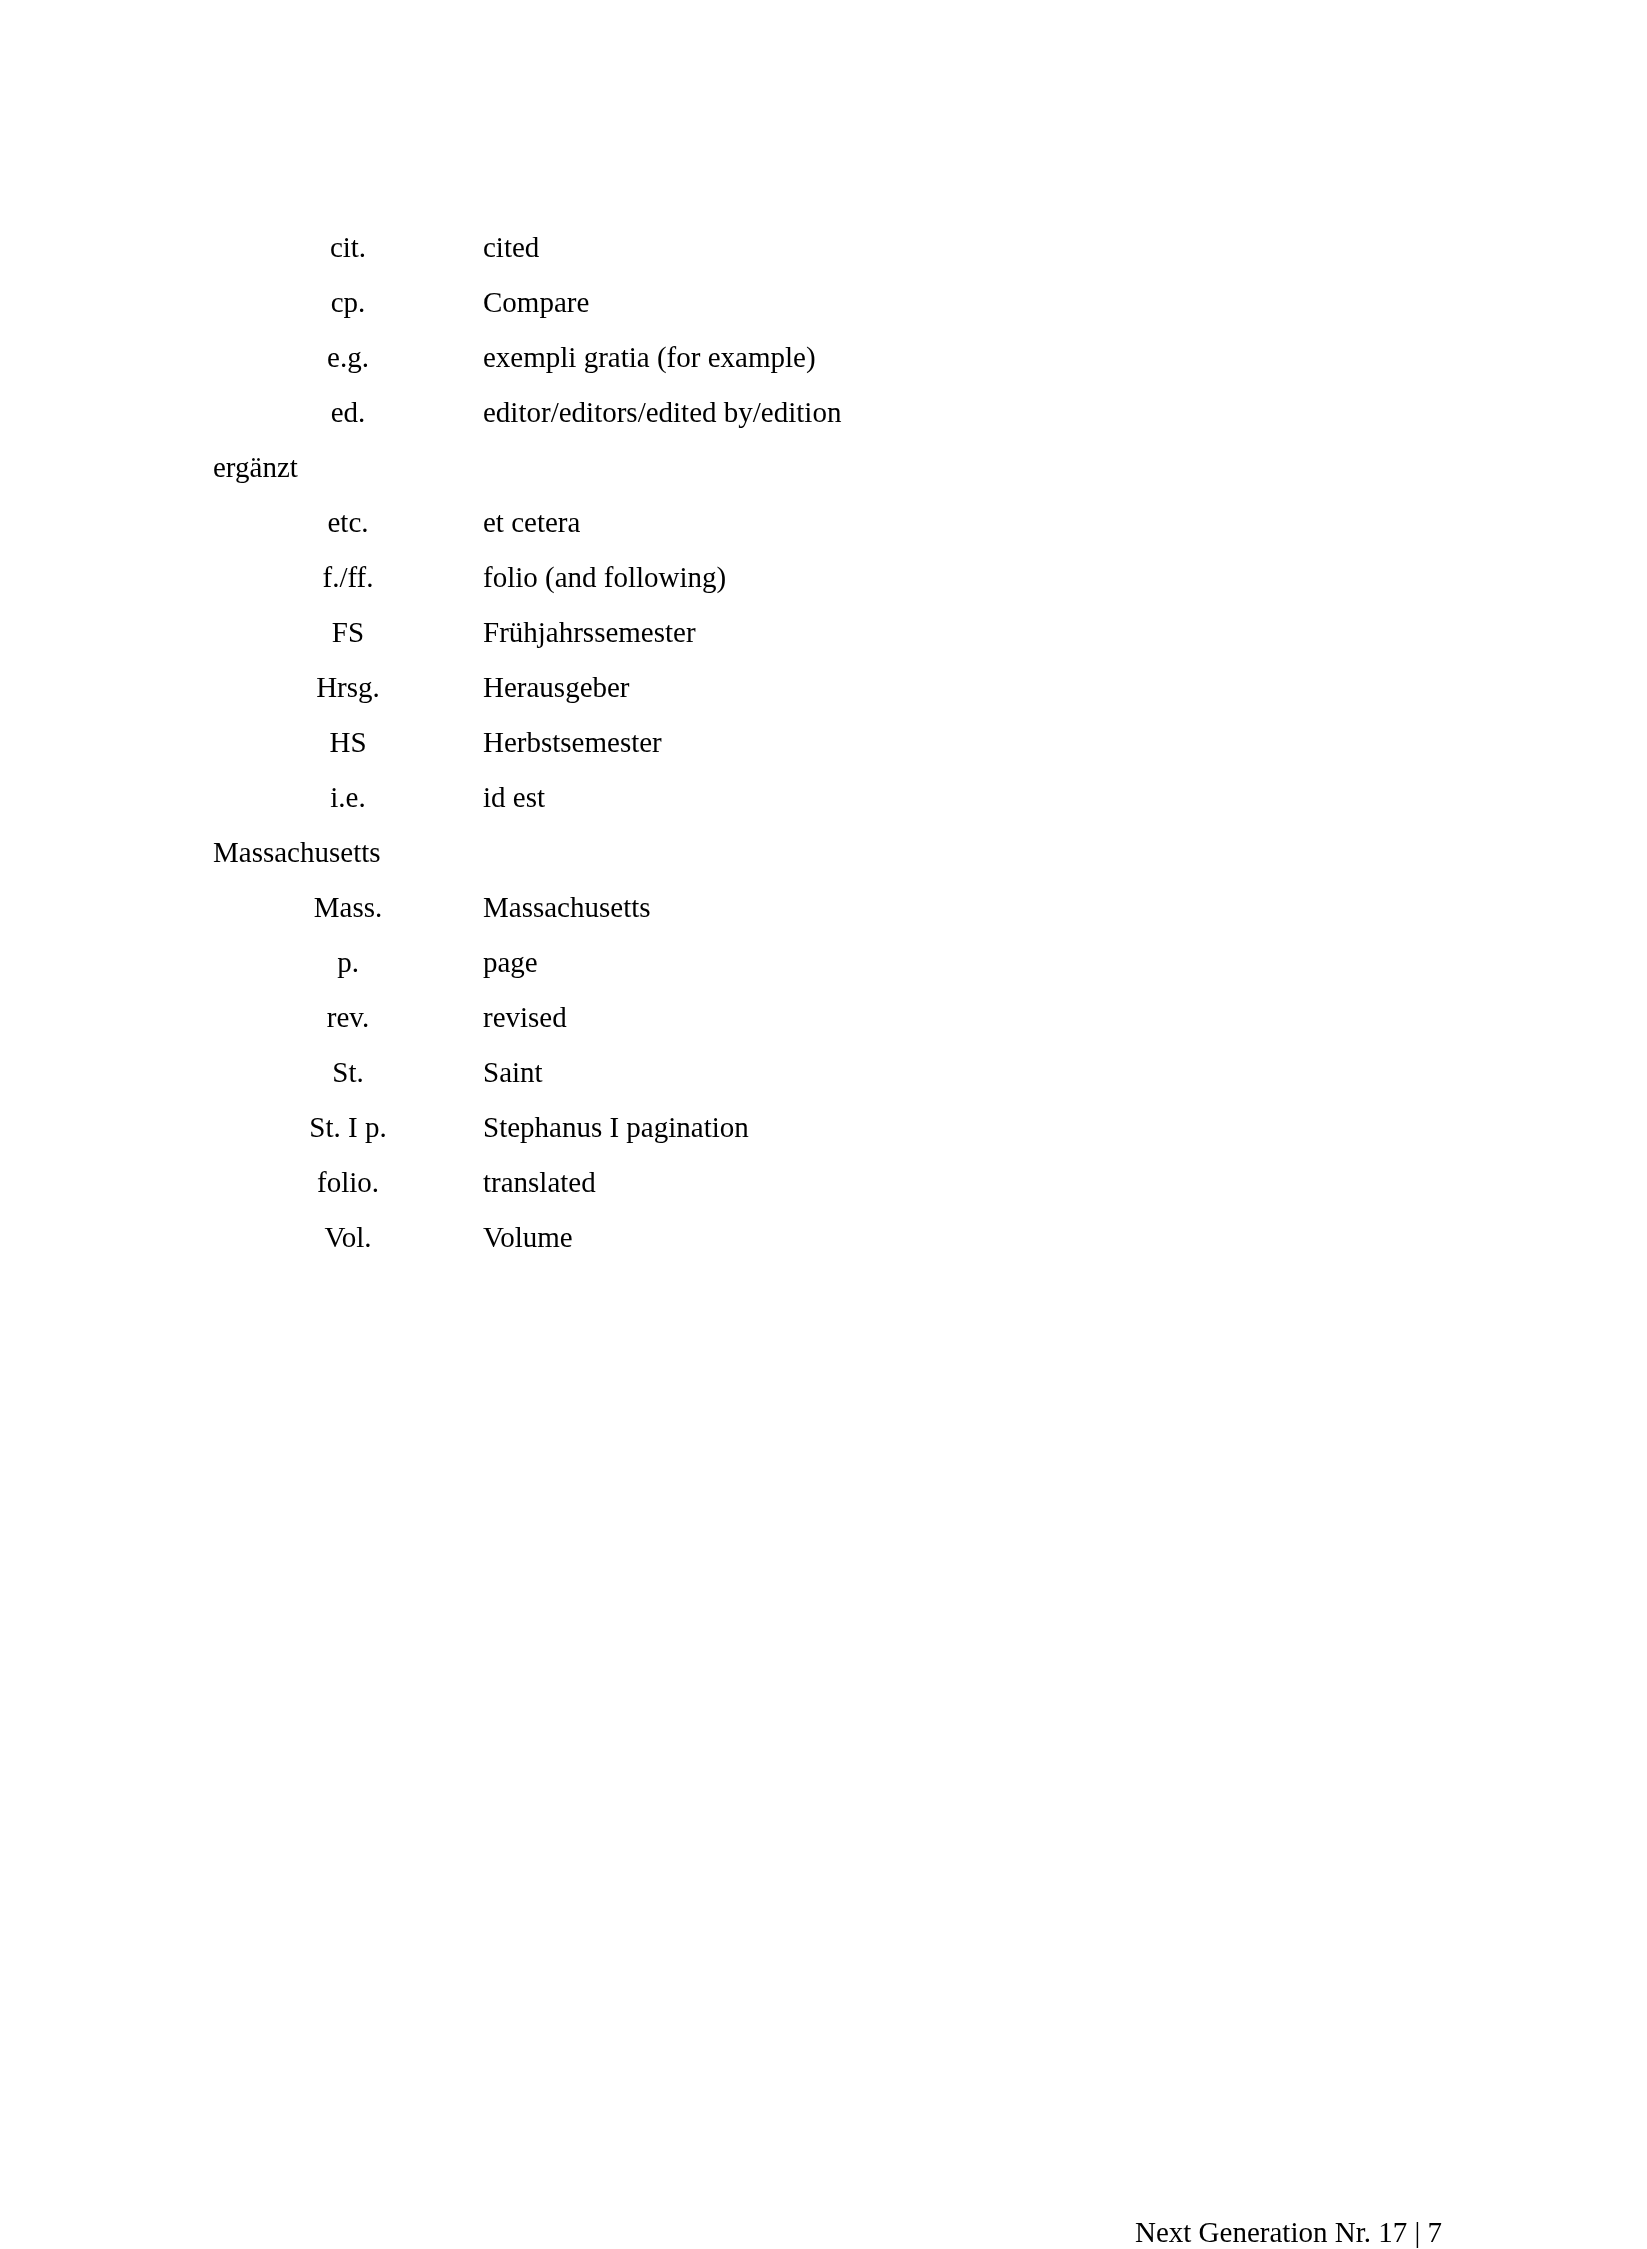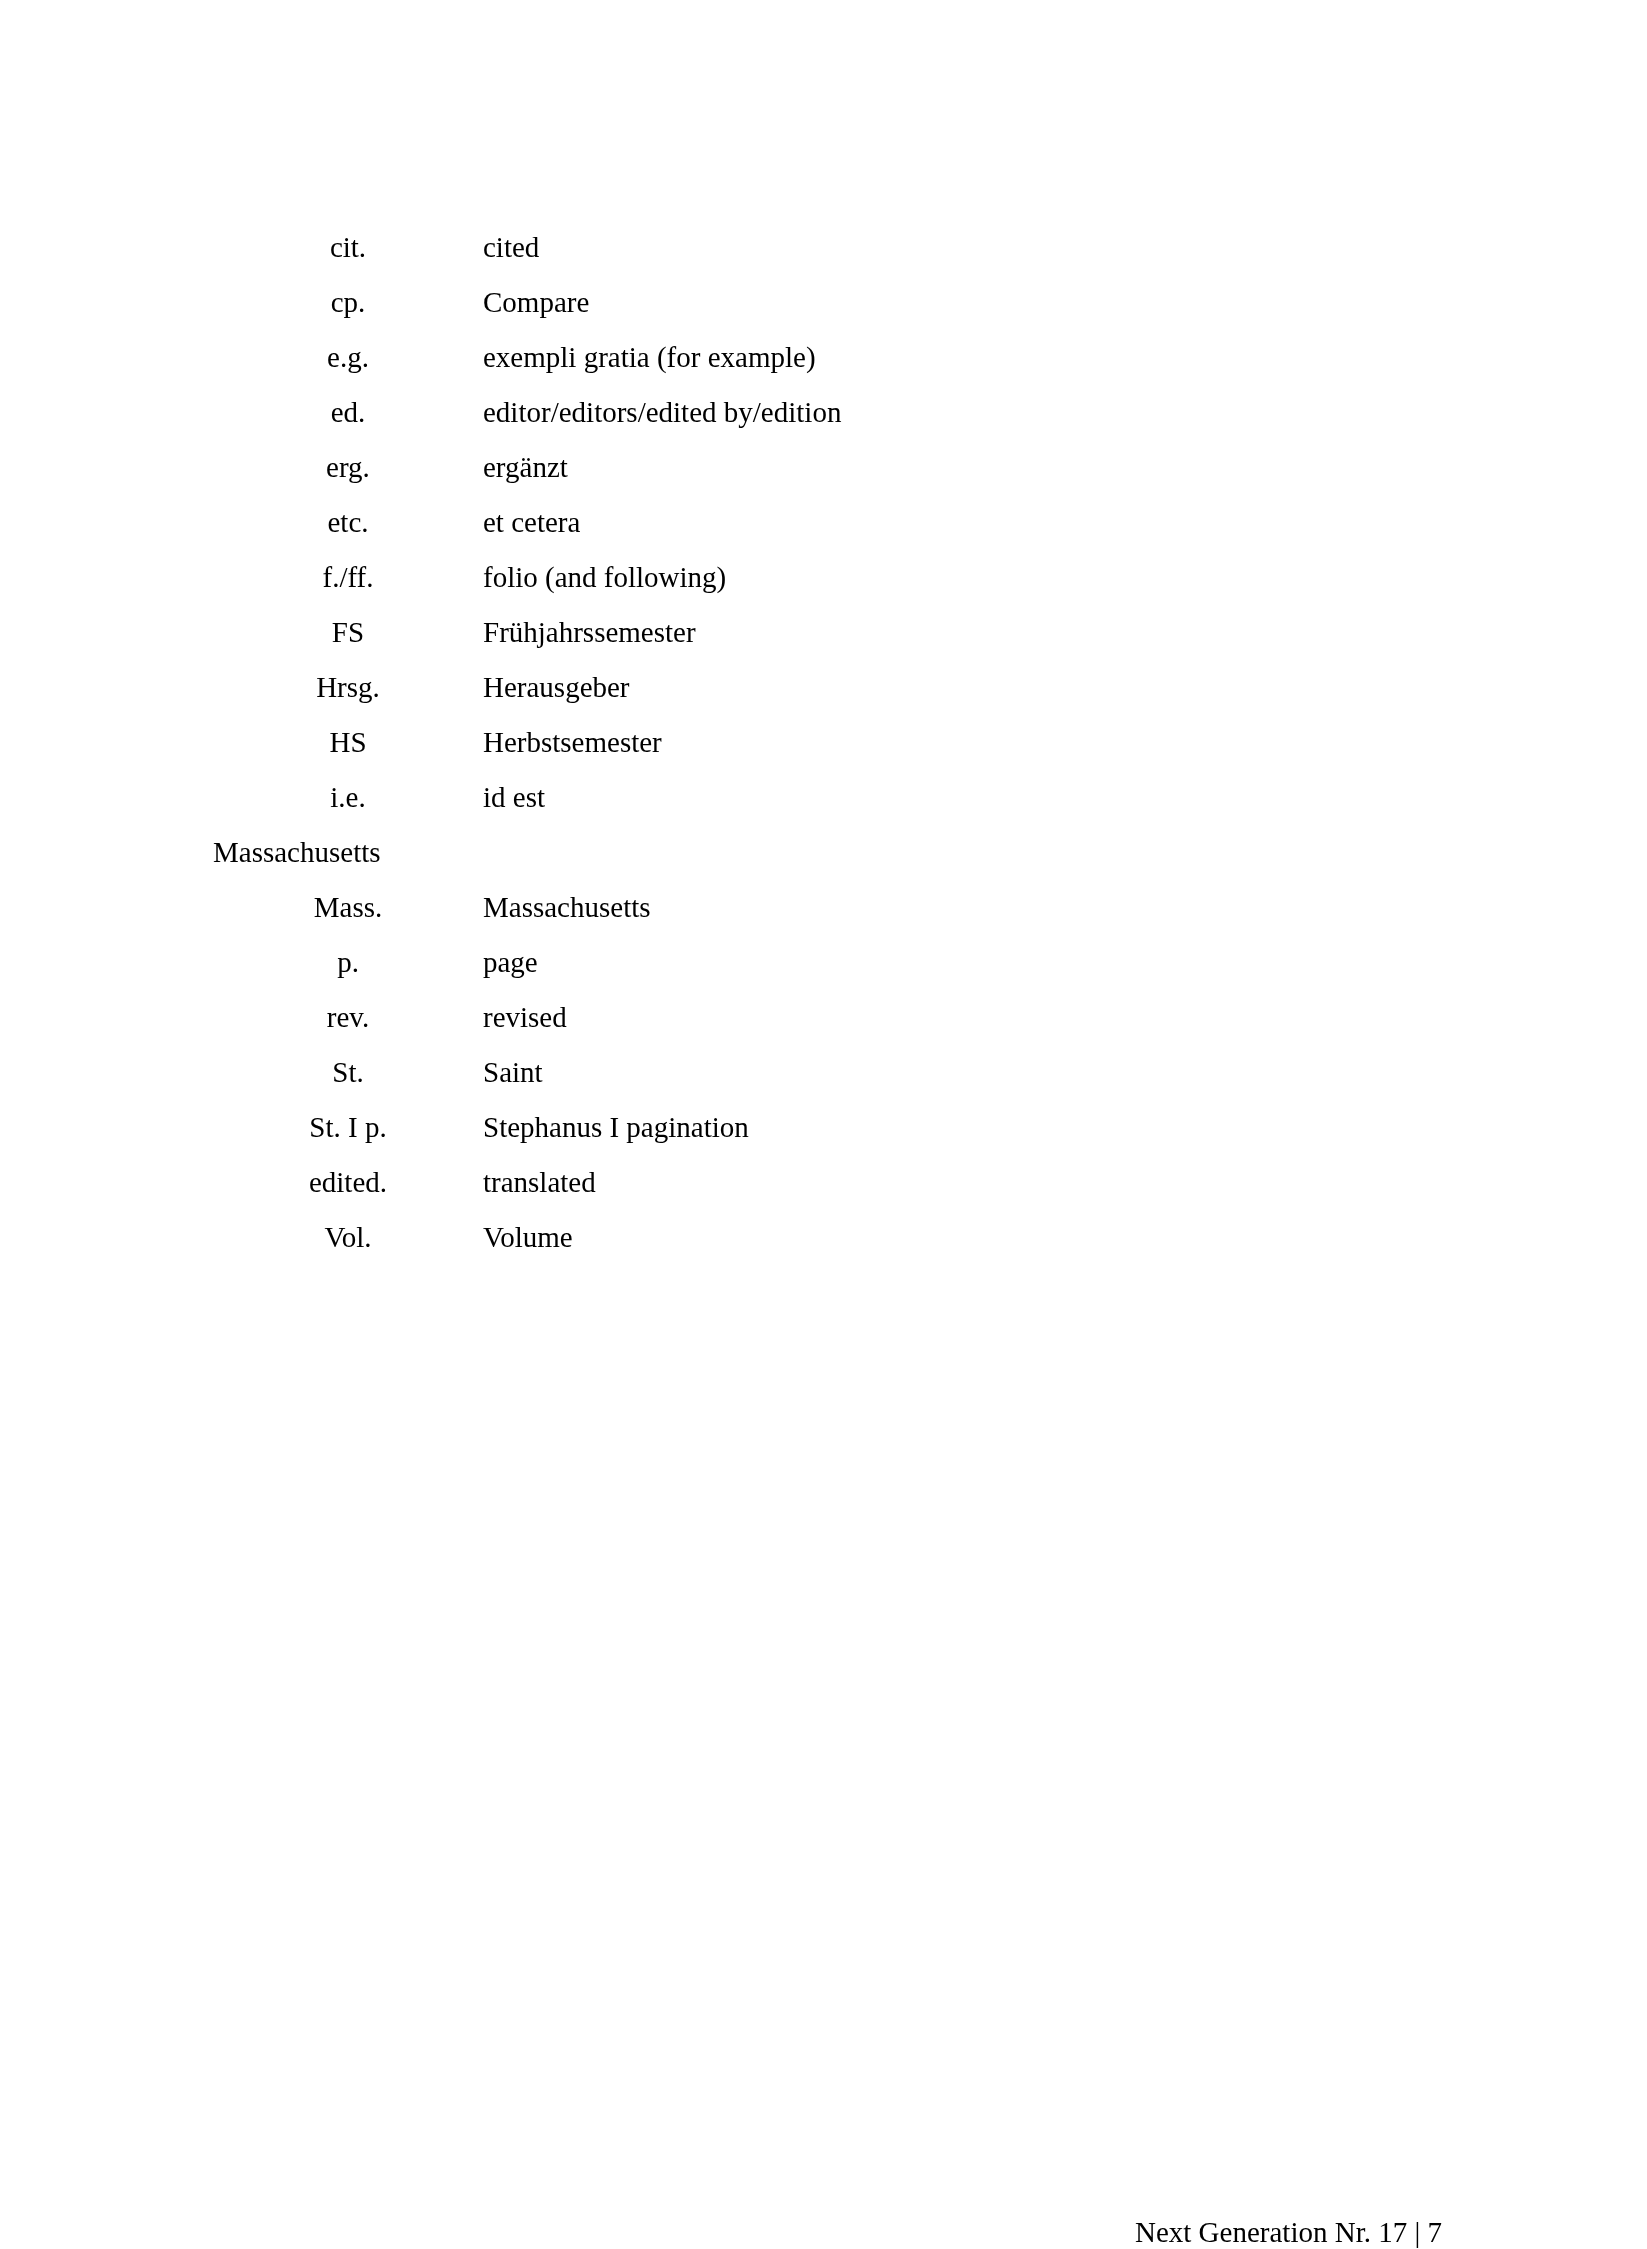--- a/index.html
+++ b/index.html
@@ -61,21 +61,20 @@
     </div>
     <div class="abbrev-row">
       <span class="abbrev-term">e.g.</span>
       <span class="abbrev-meaning">exempli gratia (for example)</span>
     </div>
     <div class="abbrev-row">
       <span class="abbrev-term">ed.</span>
       <span class="abbrev-meaning">editor/editors/edited by/edition</span>
     </div>
     <div class="abbrev-row">
-      <span class="abbrev-term">erg.</span>
       <span class="abbrev-meaning">ergänzt</span>
     </div>
     <div class="abbrev-row">
       <span class="abbrev-term">etc.</span>
       <span class="abbrev-meaning">et cetera</span>
     </div>
     <div class="abbrev-row">
       <span class="abbrev-term">f./ff.</span>
       <span class="abbrev-meaning">folio (and following)</span>
     </div>
@@ -112,21 +111,21 @@
     </div>
     <div class="abbrev-row">
       <span class="abbrev-term">St.</span>
       <span class="abbrev-meaning">Saint</span>
     </div>
     <div class="abbrev-row">
       <span class="abbrev-term">St. I p.</span>
       <span class="abbrev-meaning">Stephanus I pagination</span>
     </div>
     <div class="abbrev-row">
-      <span class="abbrev-term">edited.</span>
+      <span class="abbrev-term">folio.</span>
       <span class="abbrev-meaning">translated</span>
     </div>
     <div class="abbrev-row">
       <span class="abbrev-term">Vol.</span>
       <span class="abbrev-meaning">Volume</span>
     </div>
   </div>
 
   <div class="page-footer">
     <span>Next Generation Nr. 17 | 7</span>

